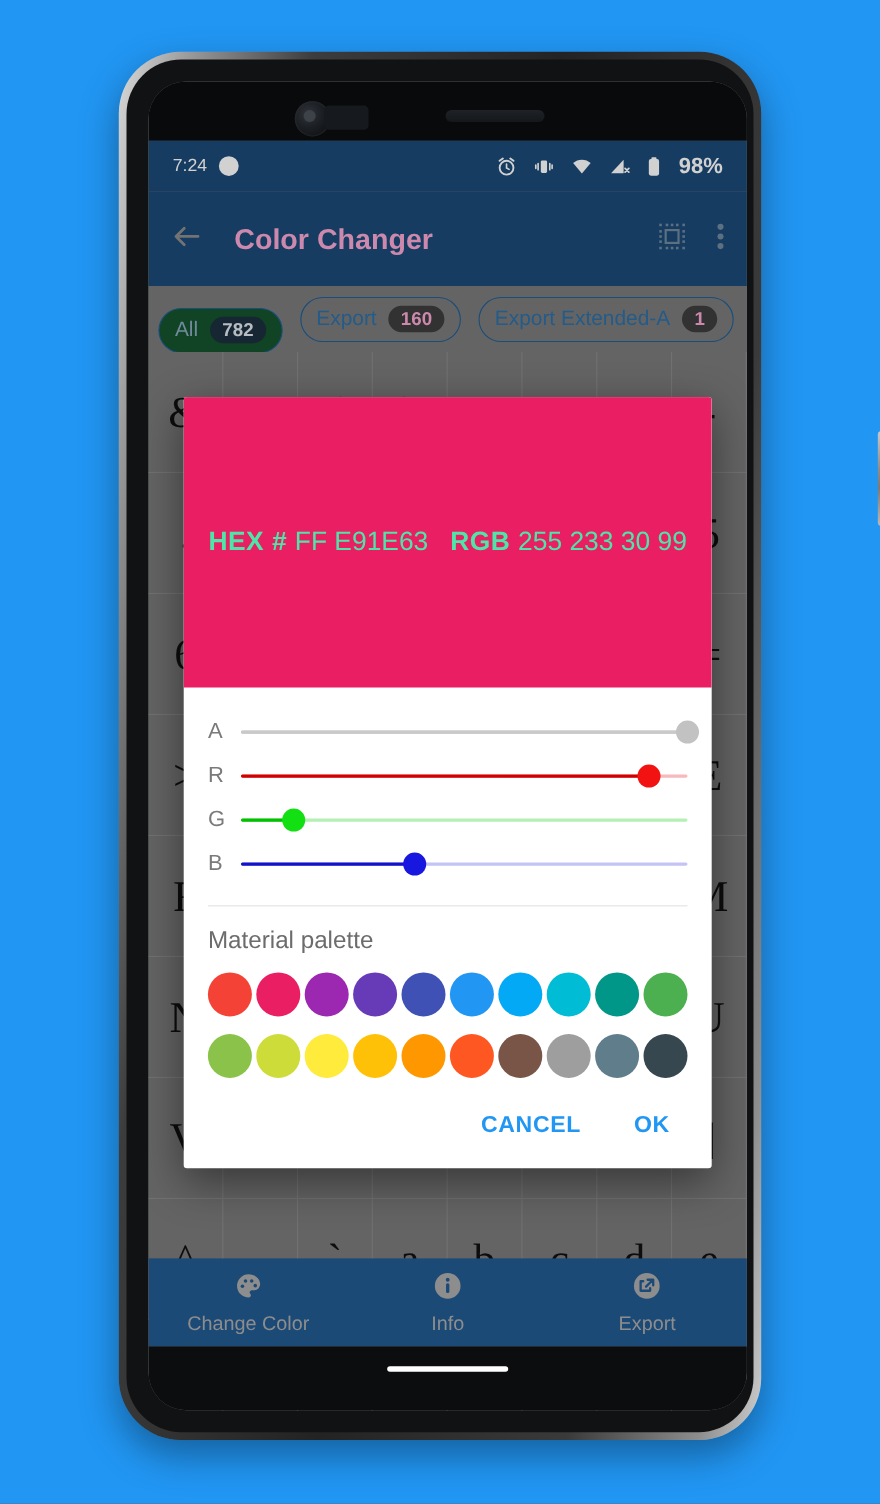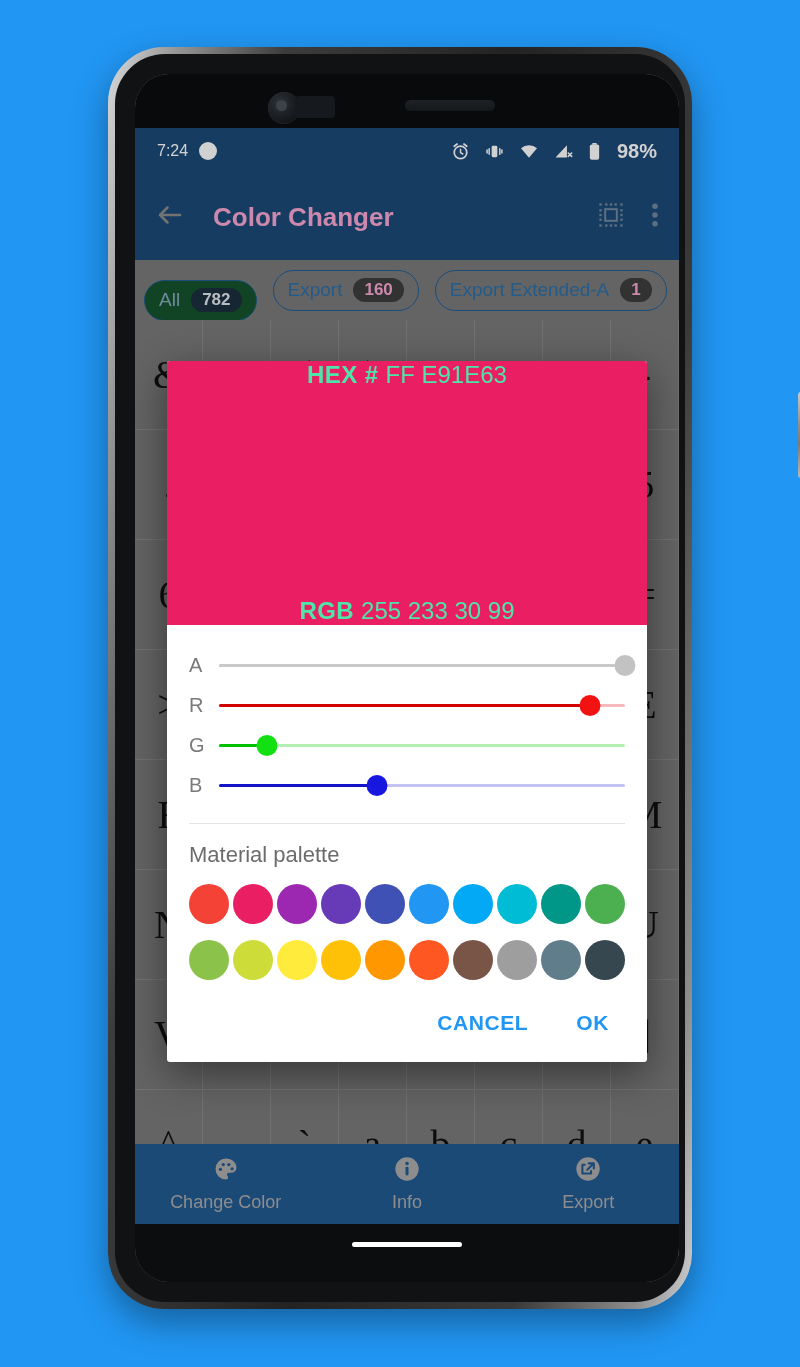--- a/index.html
+++ b/index.html
@@ -116,21 +116,21 @@
   }
 
   
   #color-dialog{
     position:absolute;left:32px;top:287px;width:480px;
     background:#fff;border-radius:3px;overflow:hidden;
     box-shadow:0 12px 40px rgba(0,0,0,.45);
   }
   #dialog-preview{
     height:264px;background:#E91E63;
-    display:flex;flex-direction:column;align-items:center;justify-content:space-between;gap:20px;
+    display:flex;flex-direction:row;align-items:center;justify-content:center;gap:20px;
   }
   .preview-line{font-size:24px;color:#4EE6A8;white-space:nowrap;}
   .preview-line .lbl{font-weight:bold;letter-spacing:.4px;}
   .preview-line .val{font-weight:normal;margin-left:7px;}
 
   #dialog-body{padding:20px 22px 0 22px;}
 
   .slider-row{display:flex;align-items:center;height:40px;}
   .slider-label{
     width:30px;font-size:20px;color:#7a7a7a;flex:none;

